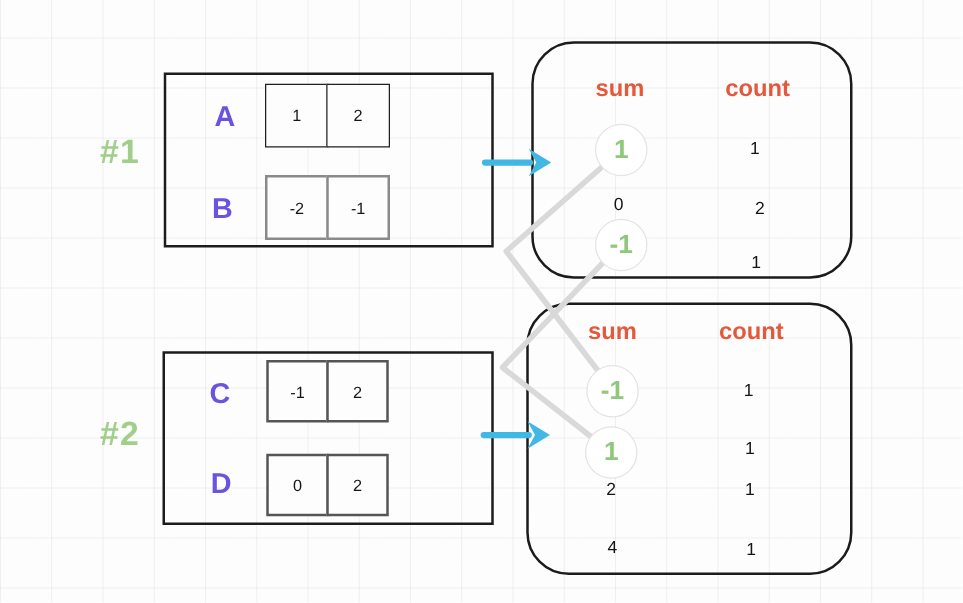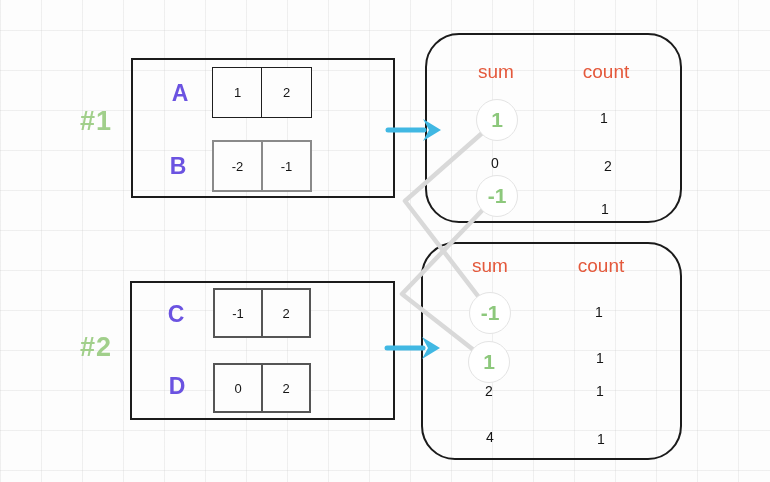--- a/index.html
+++ b/index.html
@@ -62,21 +62,21 @@
     background: #fdfdfd;
   }
   .cells-a .cell { width: 51px; height: 51px; border: 1.5px solid #1f1f1f; }
   .cells-b .cell { width: 51px; height: 52px; border: 2.5px solid #8a8a8a; }
   .cells-c .cell { width: 50px; height: 50px; border: 2px solid #555555; }
   .cells-d .cell { width: 50px; height: 50px; border: 2px solid #555555; }
   .cell + .cell { margin-left: -2px; }
   .th {
     font-size: 19px;
     color: #e4593c;
-    font-weight: 400;
+    font-weight: 700;
   }
   .num {
     font-size: 14px;
     color: #141414;
   }
   .sum-circle {
     position: absolute;
     width: 42px;
     height: 42px;
     border-radius: 50%;

